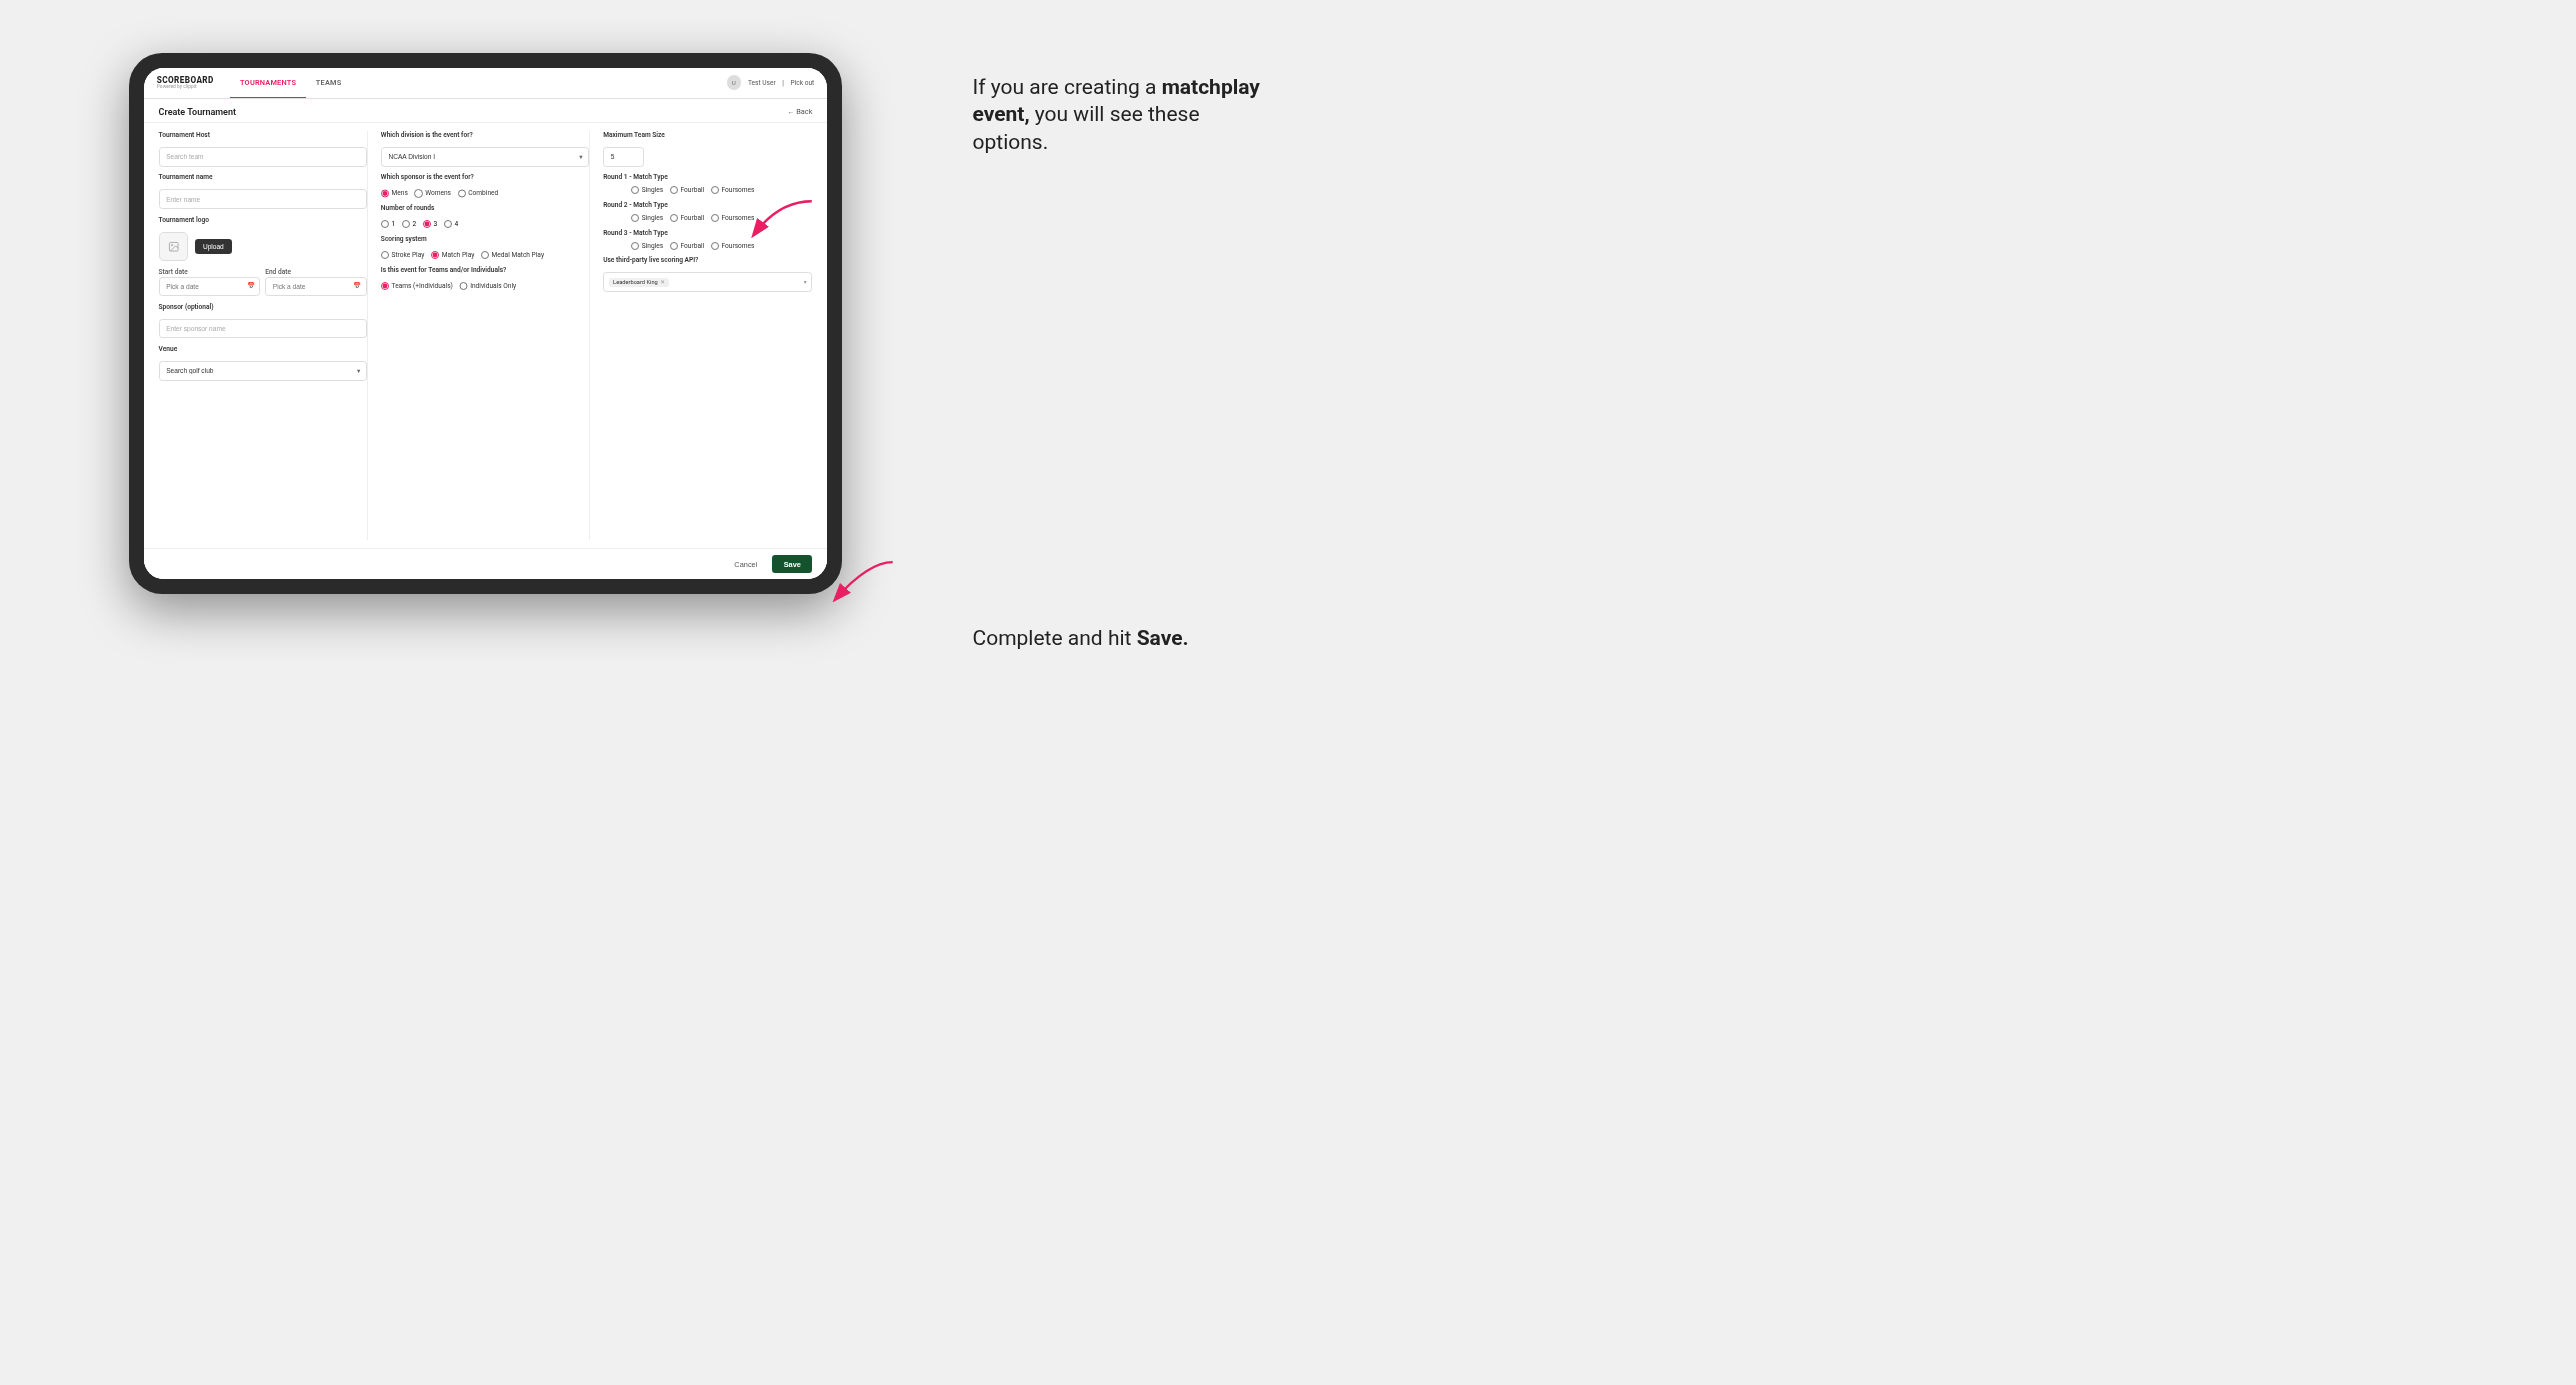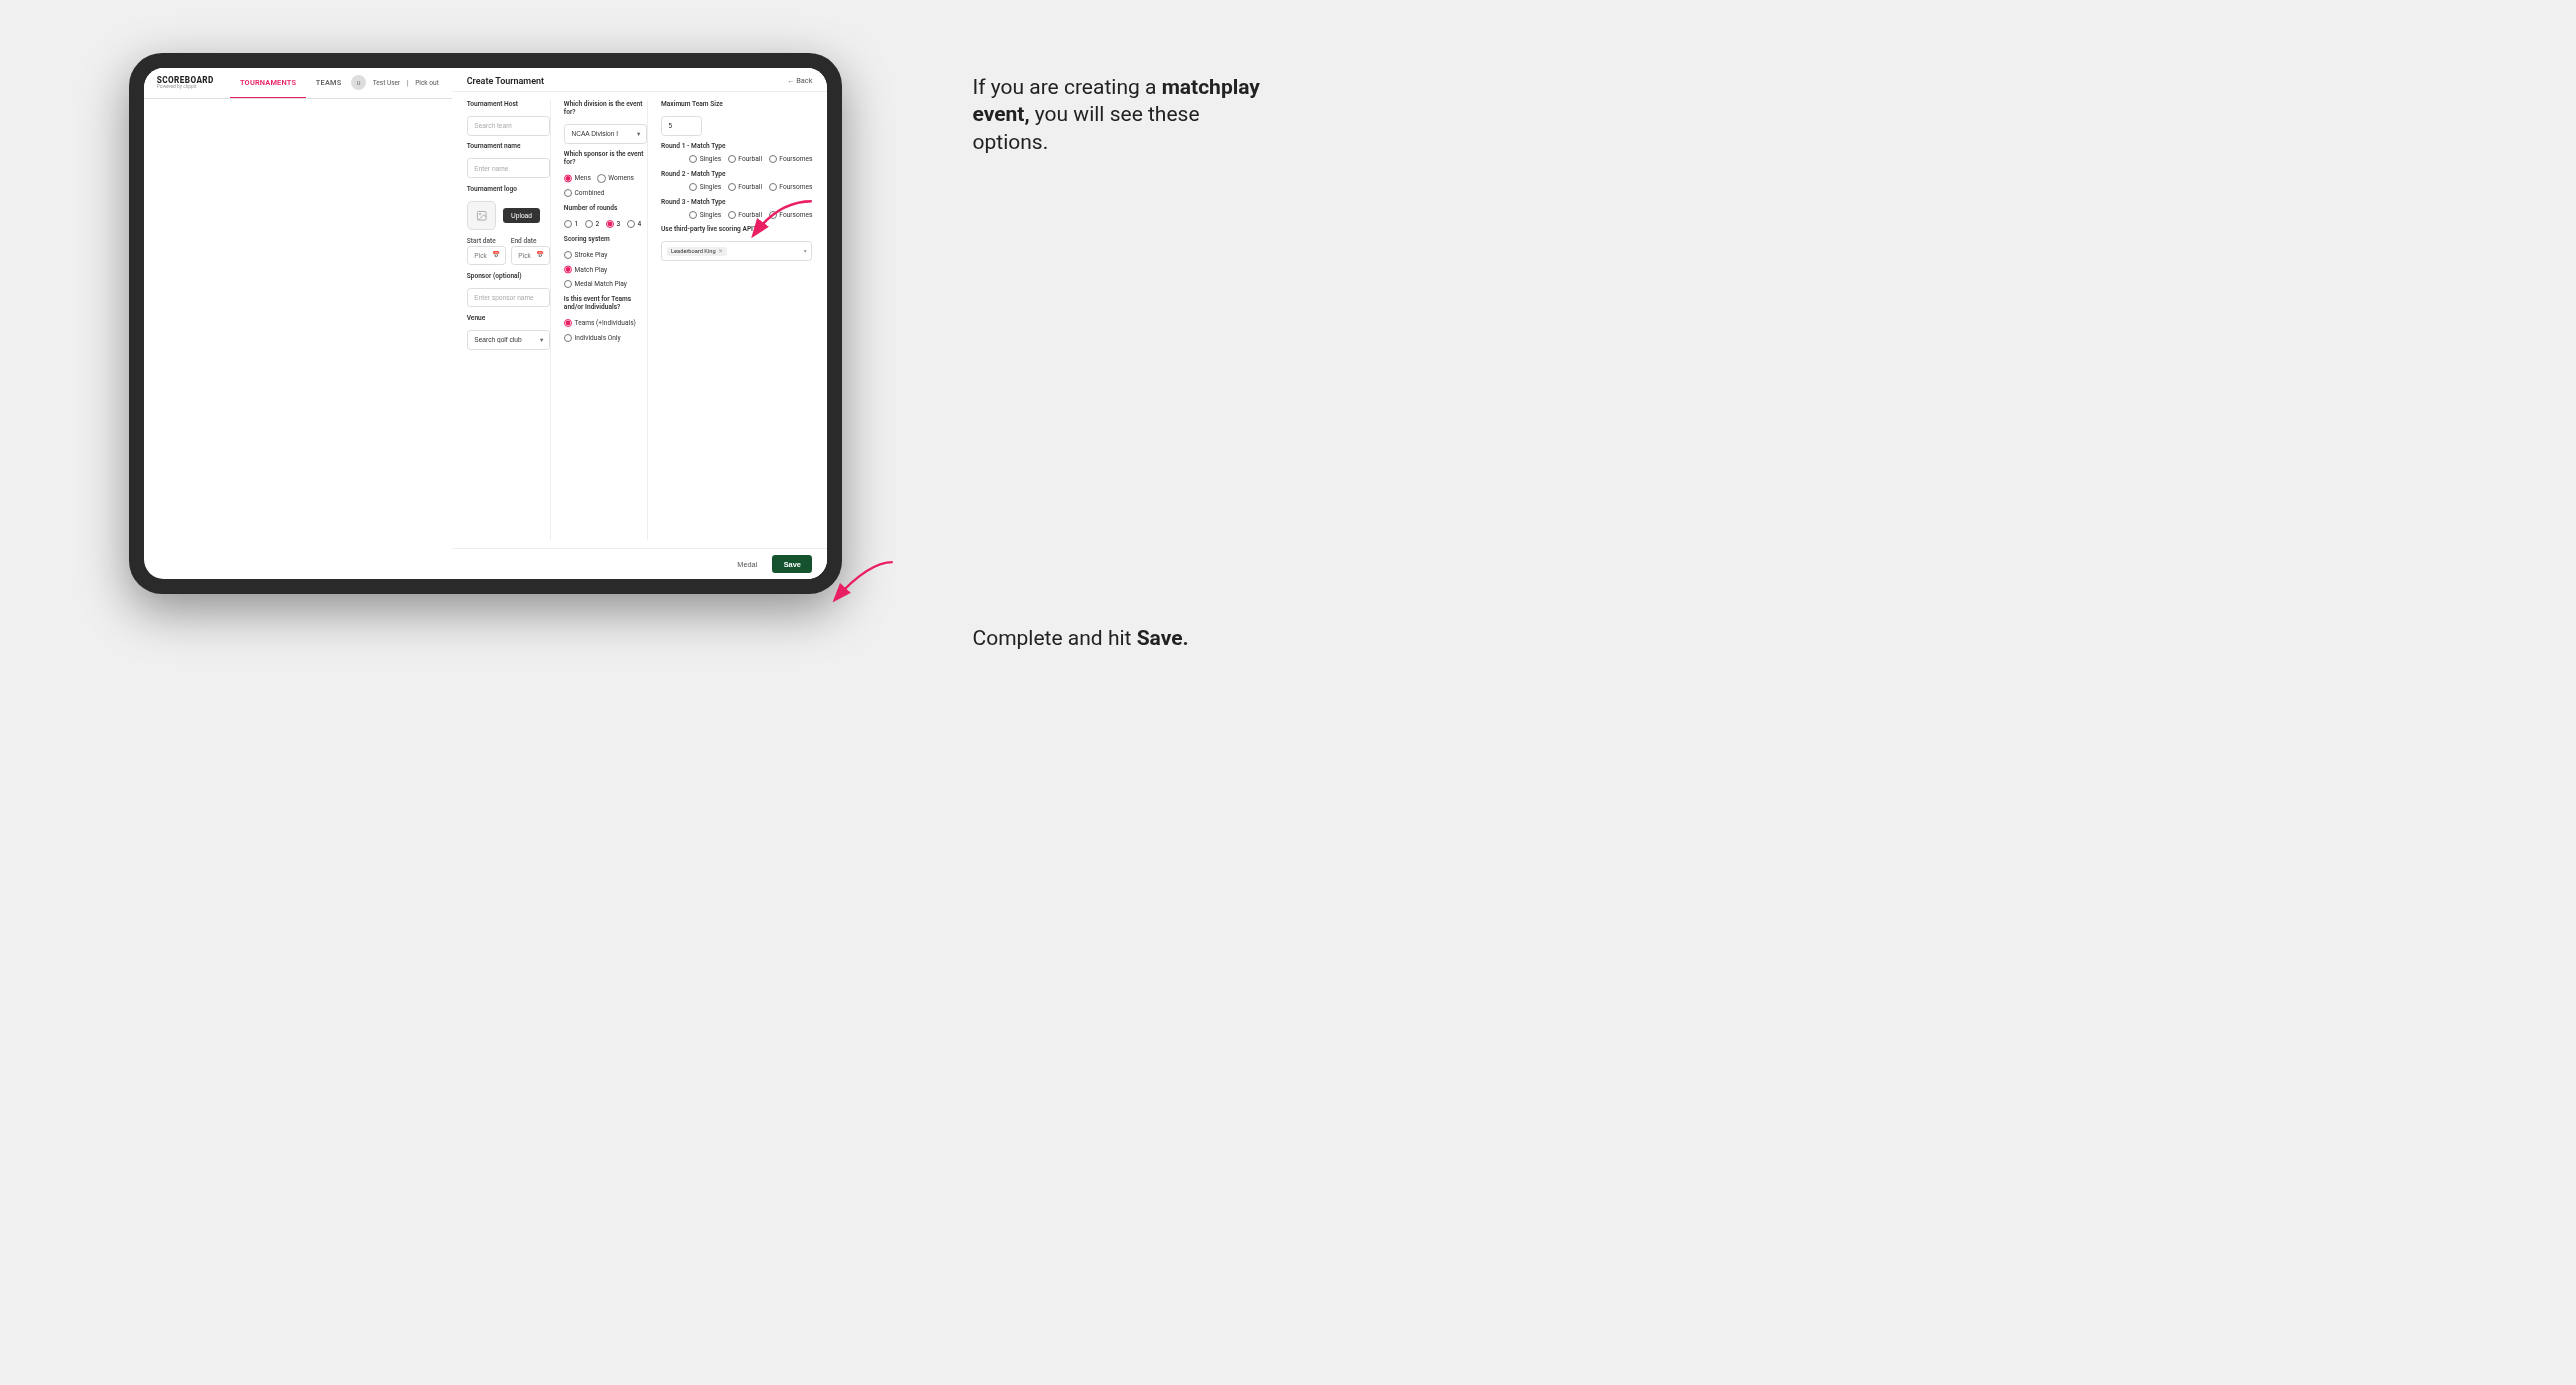--- a/index.html
+++ b/index.html
@@ -25,20 +25,21 @@
       padding: 14.8px;
     }
 
     .tablet-screen {
       width: 100%;
       height: 100%;
       background: #fff;
       border-radius: 19.7px;
       overflow: hidden;
       display: flex;
+      flex-direction: column;
       justify-content: center;
     }
 
     
     .nav-bar {
       background: #fff;
       border-bottom: 0.8px solid #e0e0e0;
       padding: 0 13px;
       display: flex;
       align-items: center;
@@ -713,21 +714,21 @@
               </div>
               <span class="api-chevron">▾</span>
             </div>
           </div>
 
         </div>
 
       </div>
 
       <div class="form-footer">
-        <button class="cancel-btn">Medal</button>
+        <button class="cancel-btn">Cancel</button>
         <button class="save-btn">Save</button>
       </div>
 
     </div>
   </div>
 </div>
 
 <svg class="arrow-right" style="position:absolute;left:713px;top:193px;width:107px;height:66px;" viewBox="0 0 130 80">
   <defs>
     <marker id="ah1" markerWidth="8" markerHeight="8" refX="6" refY="3" orient="auto">

